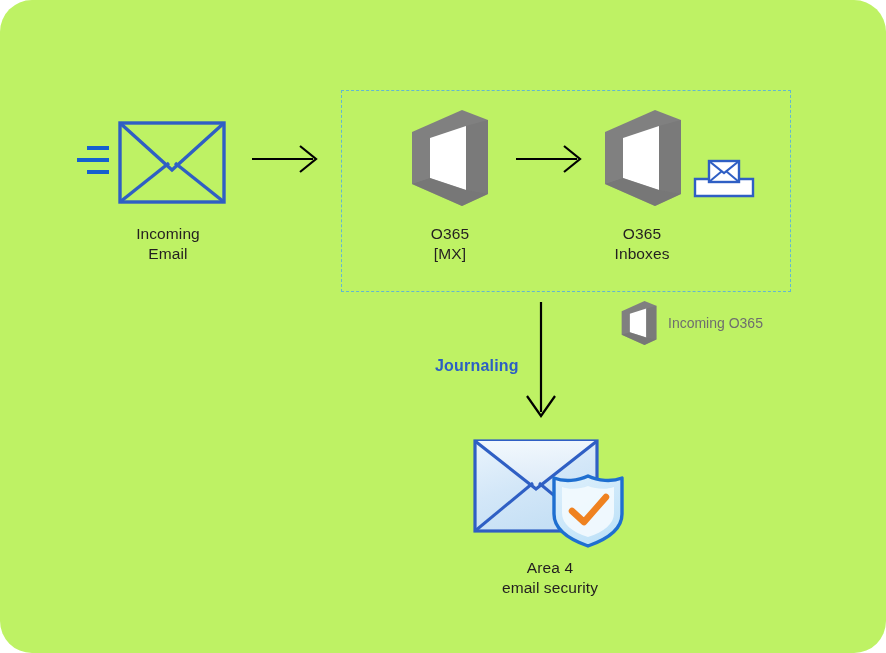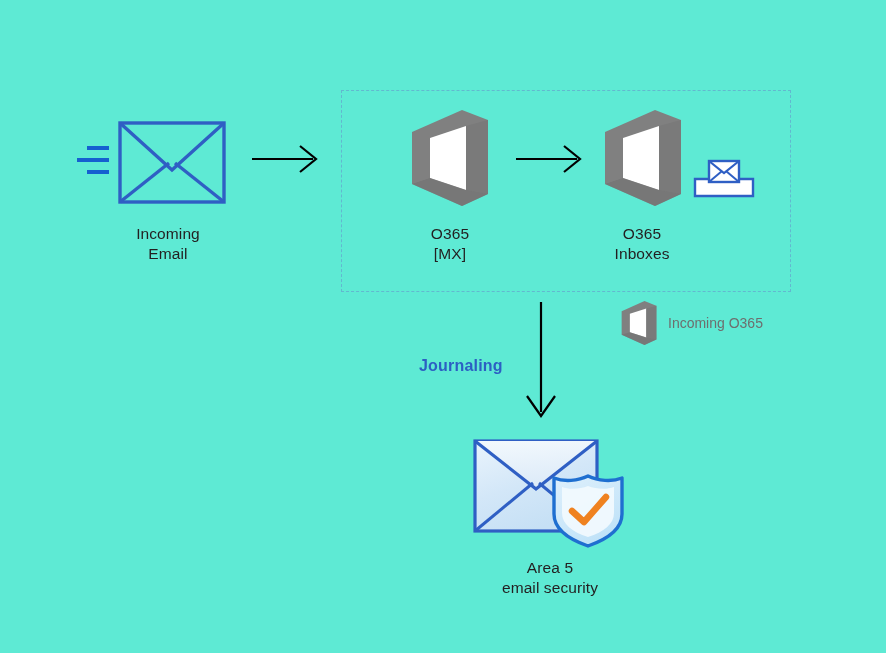--- a/index.html
+++ b/index.html
@@ -9,22 +9,23 @@
     background: #ffffff;
   }
   body {
     font-family: "Liberation Sans", sans-serif;
     -webkit-font-smoothing: antialiased;
   }
   #stage {
     position: relative;
     width: 886px;
     height: 653px;
-    background: #5eead4;
+    background: #bef264;
     overflow: hidden;
+    border-radius: 32px;
   }
   .abs { position: absolute; }
 
   
   .node-label {
     position: absolute;
     text-align: center;
     color: #231f20;
     font-family: "Liberation Sans", sans-serif;
     font-size: 15.5px;
@@ -154,21 +155,21 @@
     <svg width="42" height="46" viewBox="0 0 92 100">
       <path d="M8,24 L58,2 L84,12 L84,86 L58,98 L8,76 L8,24 Z" fill="#808080"></path>
       <path d="M26,30 L62,18 L62,82 L26,70 L26,30 Z" fill="#ffffff"></path>
       <path d="M62,18 L84,12 L84,86 L62,82 L62,18 Z" fill="#7a7a7a"></path>
       <path d="M8,76 L58,98 L84,86 L62,82 L26,70 L8,76 Z" fill="#6f6f6f" opacity="0.55"></path>
     </svg>
   </div>
 
   <div class="legend-label" style="left:668px; top:314px;">Incoming O365</div>
 
-  <div class="flow-label" style="left:419px; top:356px;">Journaling</div>
+  <div class="flow-label" style="left:435px; top:356px;">Journaling</div>
 
   <div class="abs" style="left:522px; top:302px; width:38px; height:120px;">
     <svg width="38" height="120" viewBox="0 0 38 120">
       <g stroke="#000000" stroke-width="2.2" fill="none" stroke-linecap="butt" stroke-linejoin="miter">
         <line x1="19" y1="0" x2="19" y2="110"></line>
         <polyline points="5,94 19,114 33,94"></polyline>
       </g>
     </svg>
   </div>
 
@@ -202,16 +203,16 @@
       <path d="M122,44 C132,49 146,50 156,46 L156,82 C156,97 142,107 122,114
                C102,107 88,97 88,82 L88,46 C98,50 112,49 122,44 Z" fill="url(#shieldGrad)" stroke="#1f6fd0" stroke-width="3.4" stroke-linejoin="round"></path>
 
       <path d="M122,54 C130,57 140,58 148,55 L148,81 C148,92 138,100 122,105
                C106,100 96,92 96,81 L96,55 C104,58 114,57 122,54 Z" fill="#f2fafe" opacity="0.92"></path>
 
       <polyline points="106,79 118,90 140,65" fill="none" stroke="#ef8220" stroke-width="6.5" stroke-linecap="round" stroke-linejoin="round"></polyline>
     </svg>
   </div>
 
-  <div class="node-label" style="left:470px; top:558px; width:160px;">Area 5
+  <div class="node-label" style="left:470px; top:558px; width:160px;">Area 4
 email security</div>
 
 </div>
 
 </body></html>

